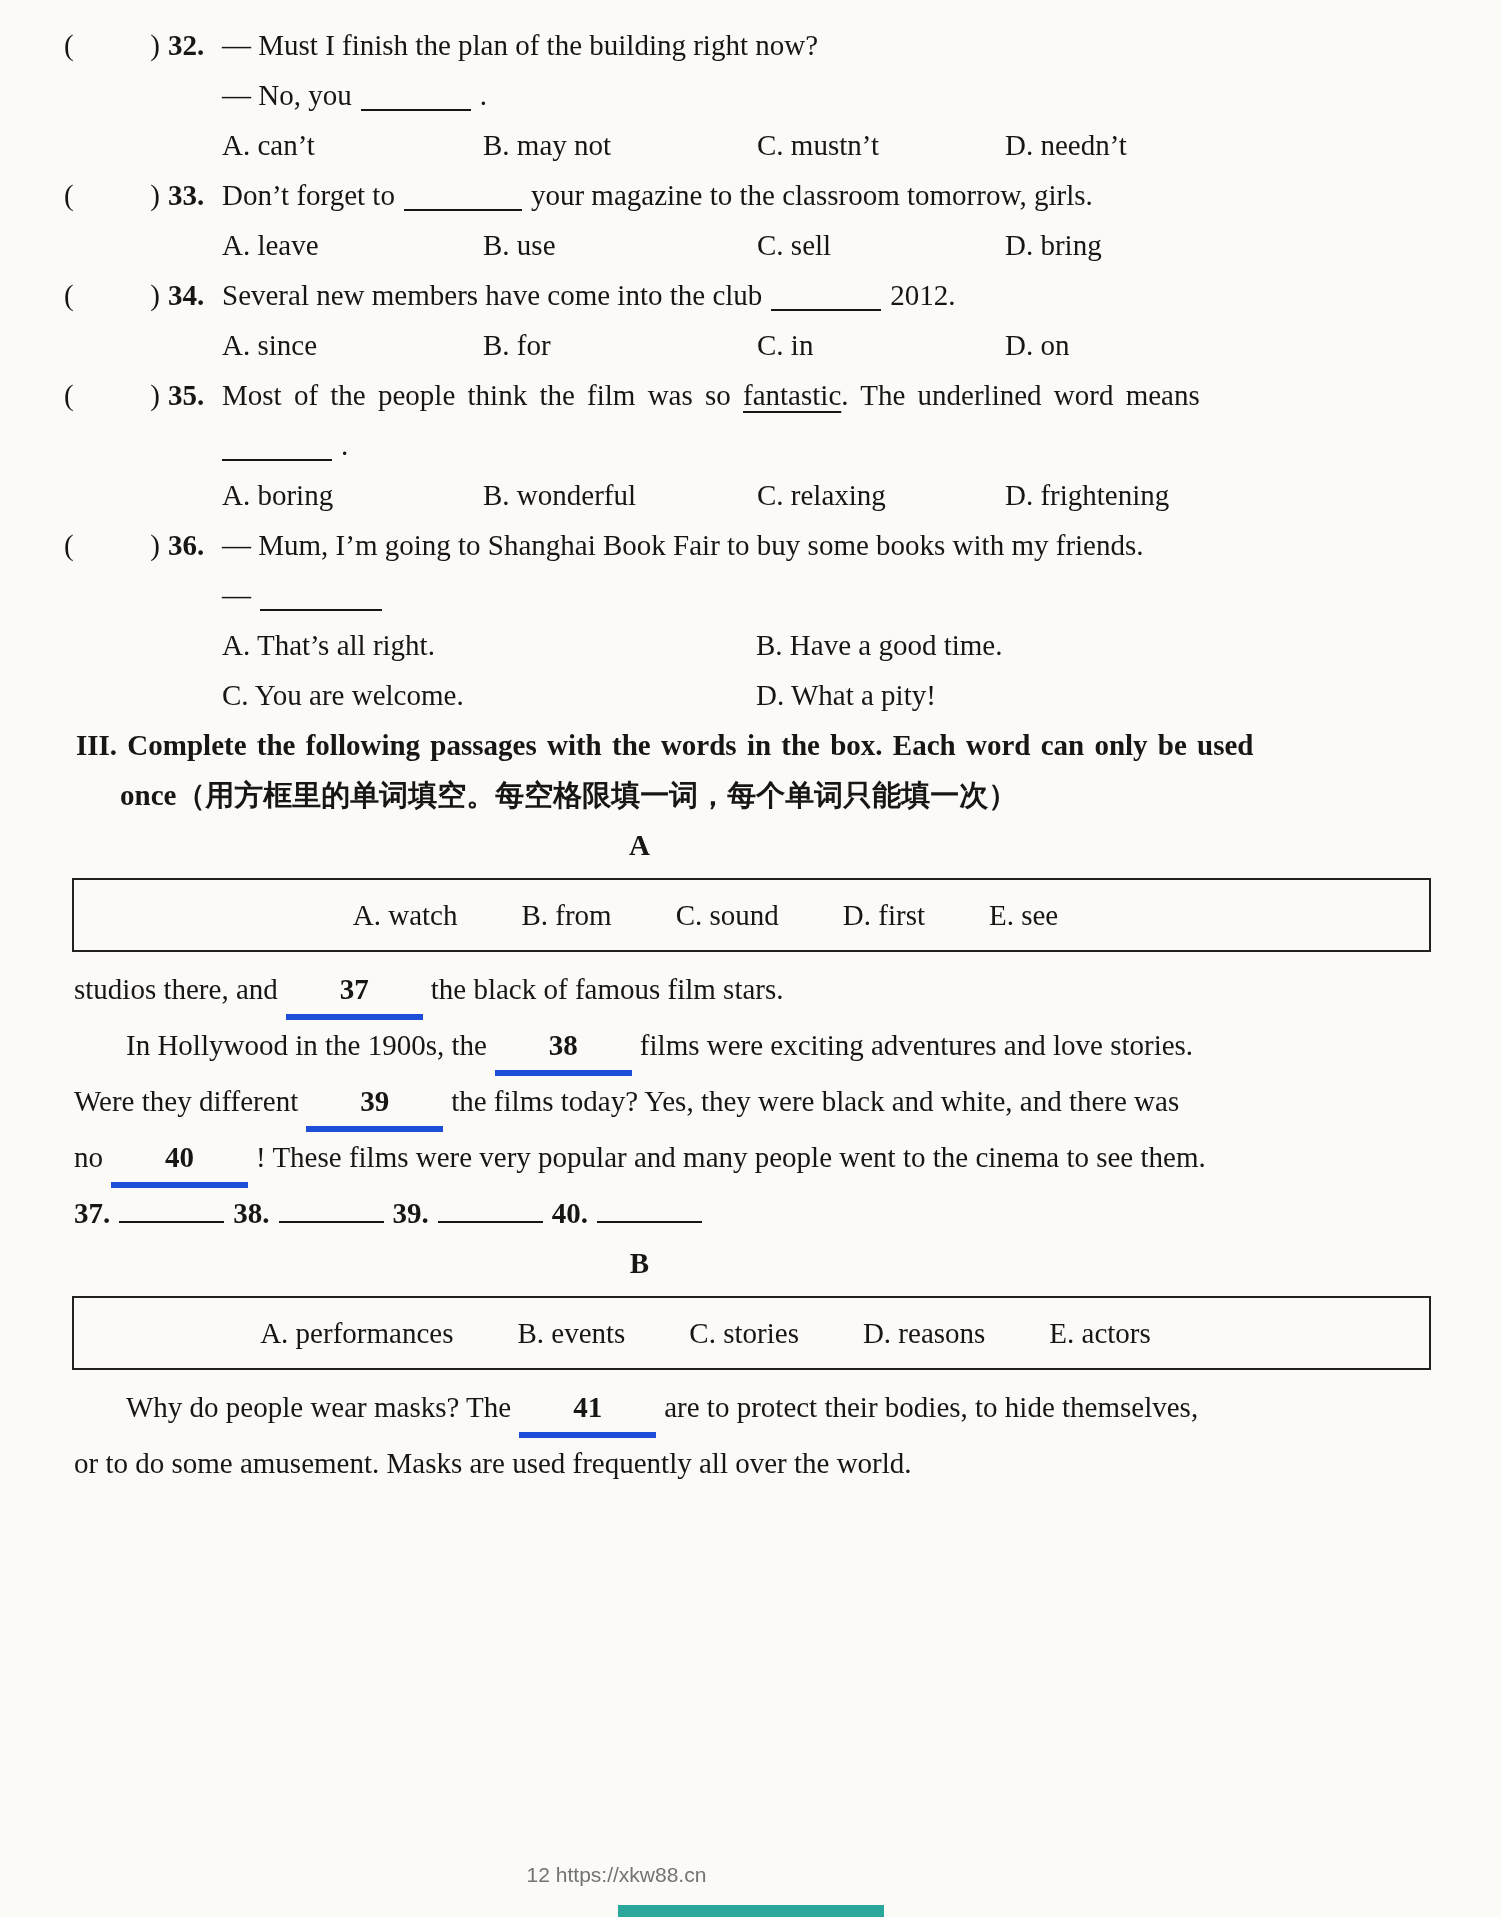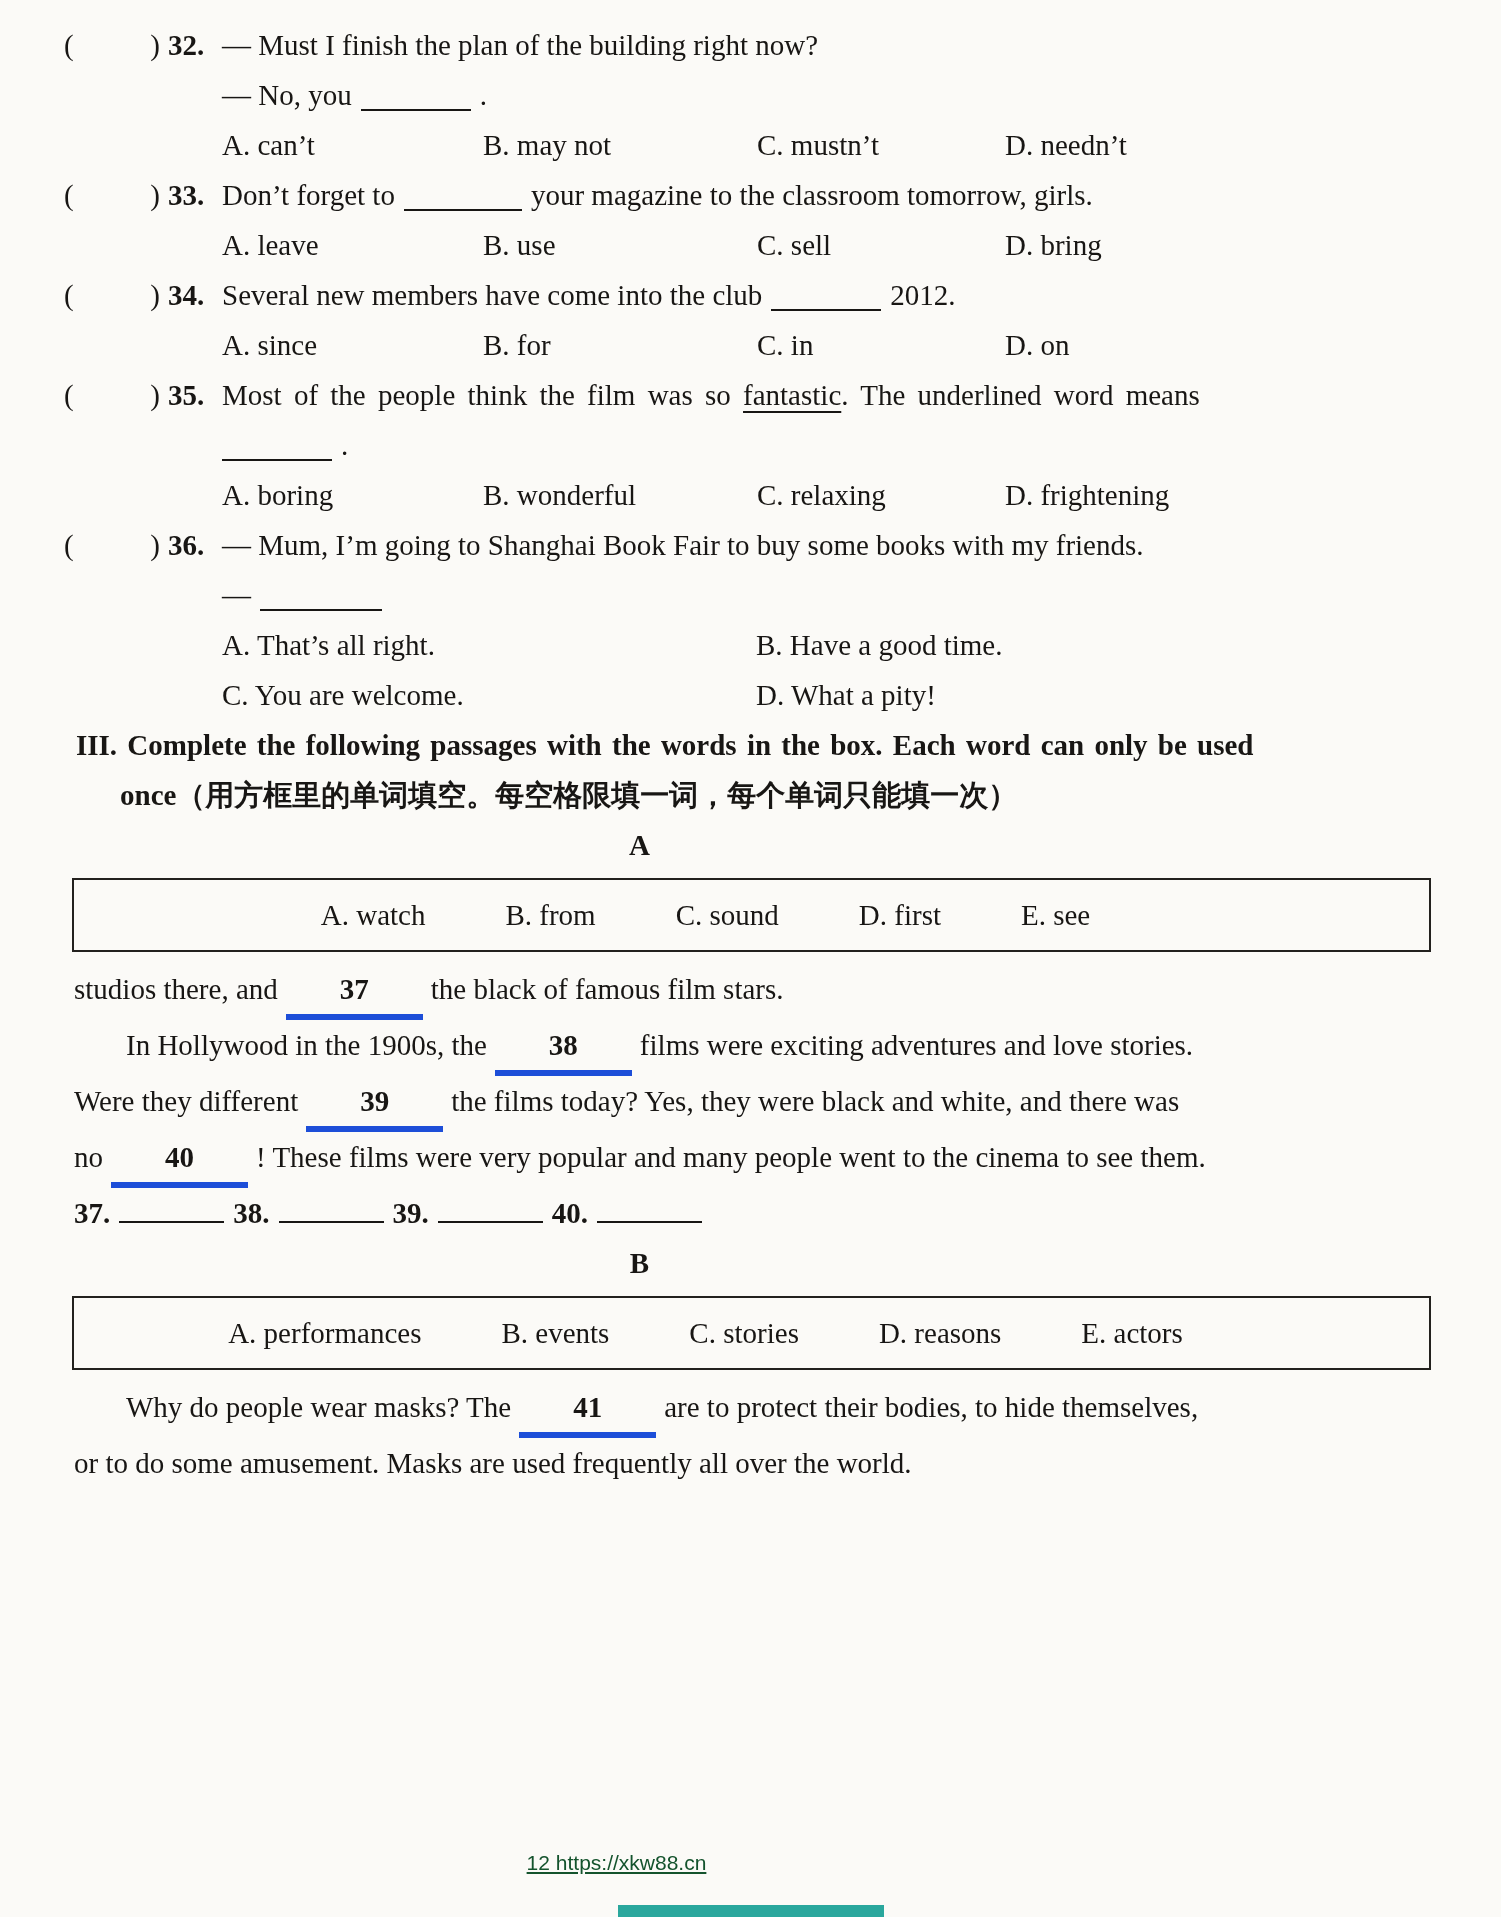--- a/index.html
+++ b/index.html
@@ -31,32 +31,32 @@
   }
   .u { text-decoration:underline; text-underline-offset:6px; }
   .ws { word-spacing:5px; }
   .ws2 { word-spacing:3px; }
   .sec-head { font-weight:700; }
   .sec-head .l1 { padding-left:12px; white-space:nowrap; }
   .sec-head .l2 { padding-left:56px; white-space:nowrap; }
   .part-label { font-weight:700; text-align:center; padding-right:220px; }
   .word-box {
     border:2px solid #23211e; height:74px; margin:8px 4px 12px 8px;
-    display:flex; align-items:center; justify-content:center; gap:80px;
+    display:flex; align-items:center; justify-content:center; gap:64px;
     padding-right:92px; white-space:nowrap;
   }
   .passage { padding-left:10px; }
   .pline { white-space:nowrap; }
   .pind { padding-left:52px; }
   .ans-row { display:flex; padding-left:10px; font-weight:700; }
   .ans-item { display:flex; align-items:baseline; }
   .footer {
-    position:absolute; bottom:42px; width:100%; text-align:center;
+    position:absolute; bottom:30px; width:100%; text-align:center;
     font-family:"Liberation Sans","DejaVu Sans",sans-serif;
-    font-size:21px; color:#14532d;text-decoration:underline;
+    font-size:21px; color:#737373;
   }
   .footer span { position:relative; left:-134px; }
   .bottom-bar {
     position:absolute; bottom:0; left:50%; transform:translateX(-50%);
     width:266px; height:12px; background:#2aa79d;
   }
 </style>
 </head>
 <body>
 

